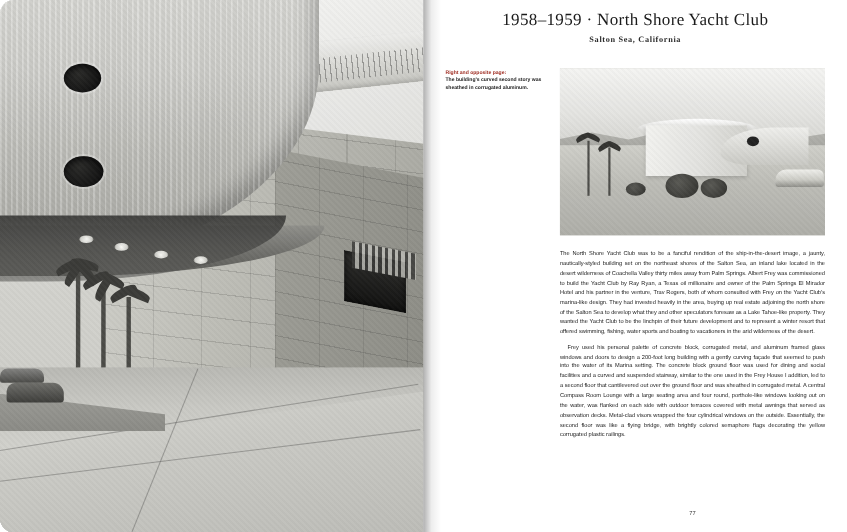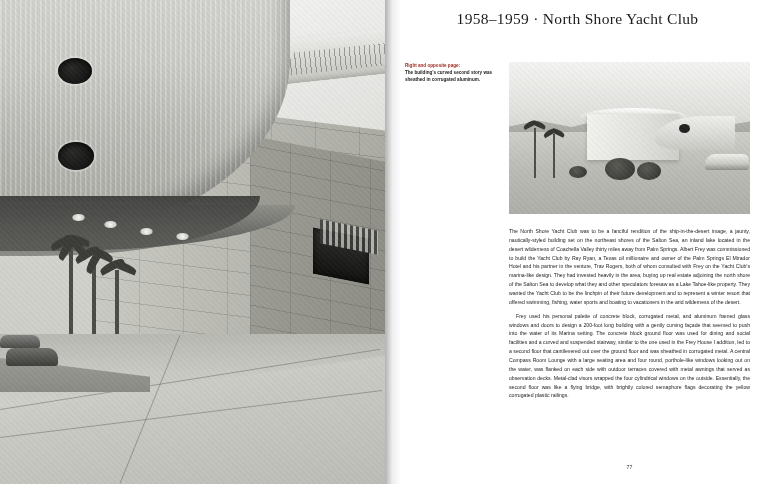--- a/index.html
+++ b/index.html
@@ -7,20 +7,21 @@
     padding: 0;
     background: #ffffff;
   }
   #page {
     position: relative;
     width: 770px;
     height: 484px;
     overflow: hidden;
     background: #ffffff;
     font-family: "Liberation Serif", serif;
+    border-radius: 13px;
   }
 
   
   .left-page {
     position: absolute;
     left: 0; top: 0;
     width: 385px; height: 484px;
     overflow: hidden;
     background: #6d6d6d;
   }
@@ -330,20 +331,21 @@
       <div class="car"></div>
       <div class="car2"></div>
 
       <div class="grain"></div>
     </div>
   </div>
 
   <div class="right-page">
 
     <div class="chapter-title">1958–1959 · North Shore Yacht Club</div>
+    <div class="chapter-sub">Salton Sea, California</div>
 
     <div class="caption">
       <span class="cap-red">Right and opposite page:</span><br>
       <span>The building’s curved second story was</span>
       <span>sheathed in corrugated aluminum.</span>
     </div>
 
     <div class="photo-right">
       <div class="pr-sky"></div>
       <div class="pr-mtn"></div>

